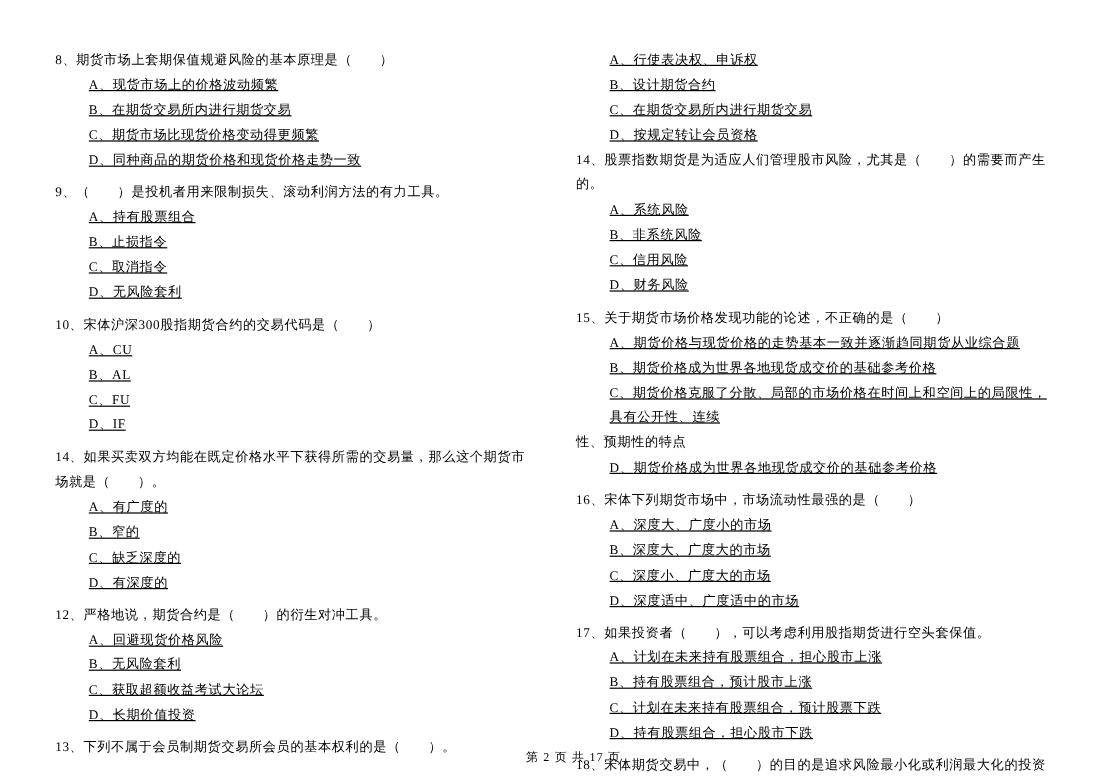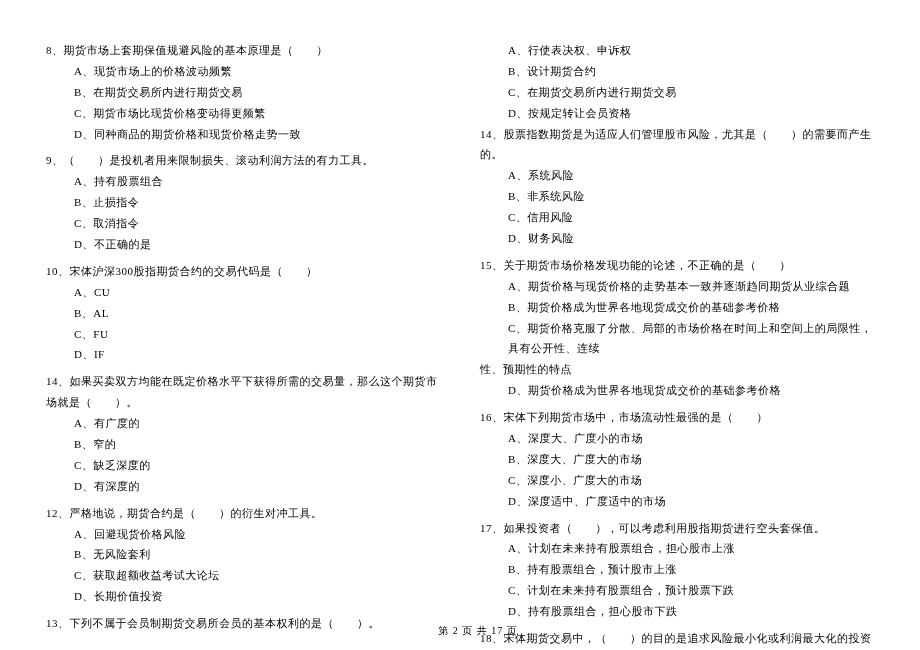--- a/index.html
+++ b/index.html
@@ -31,20 +31,21 @@
     .question-text {
       letter-spacing: 0.5px;
       font-family: Liberation Serif, serif;
     }
     .options {
       padding-left: 28px;
     }
     .option {
       line-height: 1.9;
       letter-spacing: 0.5px;
+      text-decoration: underline;
     }
     .continuation {
       line-height: 1.9;
       letter-spacing: 0.5px;
     }
     .page-footer {
       position: absolute;
       bottom: 12px;
       left: 0;
       right: 0;
@@ -69,21 +70,21 @@
         <div class="option">D、同种商品的期货价格和现货价格走势一致</div>
       </div>
     </div>
 
     <div class="question">
       <div class="question-text">9、（　　）是投机者用来限制损失、滚动利润方法的有力工具。</div>
       <div class="options">
         <div class="option">A、持有股票组合</div>
         <div class="option">B、止损指令</div>
         <div class="option">C、取消指令</div>
-        <div class="option">D、不正确的是</div>
+        <div class="option">D、无风险套利</div>
       </div>
     </div>
 
     <div class="question">
       <div class="question-text">10、宋体沪深300股指期货合约的交易代码是（　　）</div>
       <div class="options">
         <div class="option">A、CU</div>
         <div class="option">B、AL</div>
         <div class="option">C、FU</div>
         <div class="option">D、IF</div>

